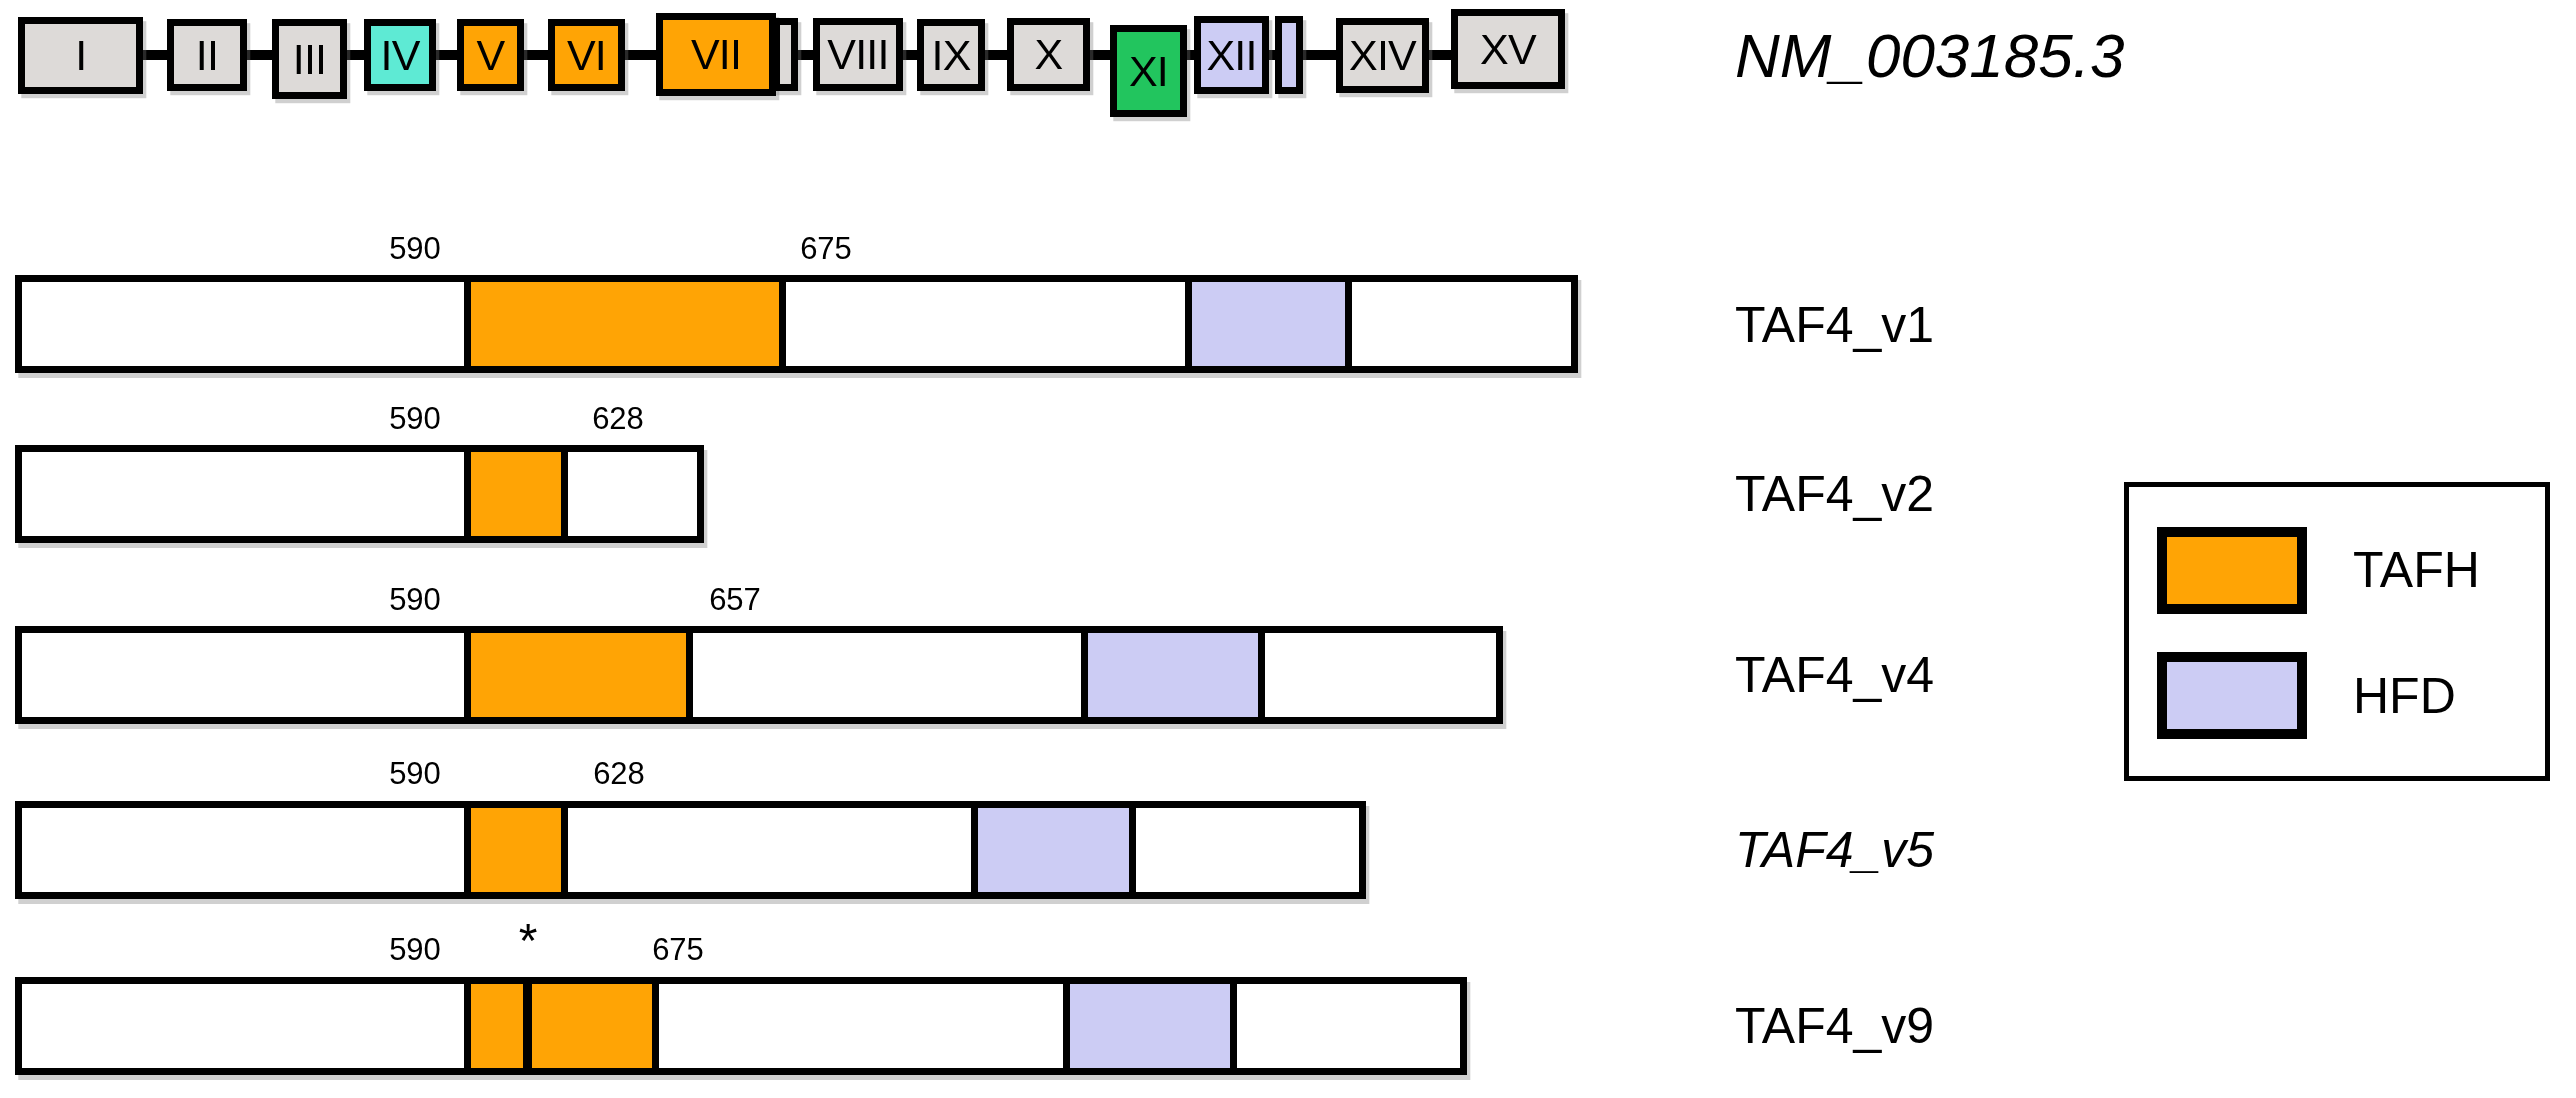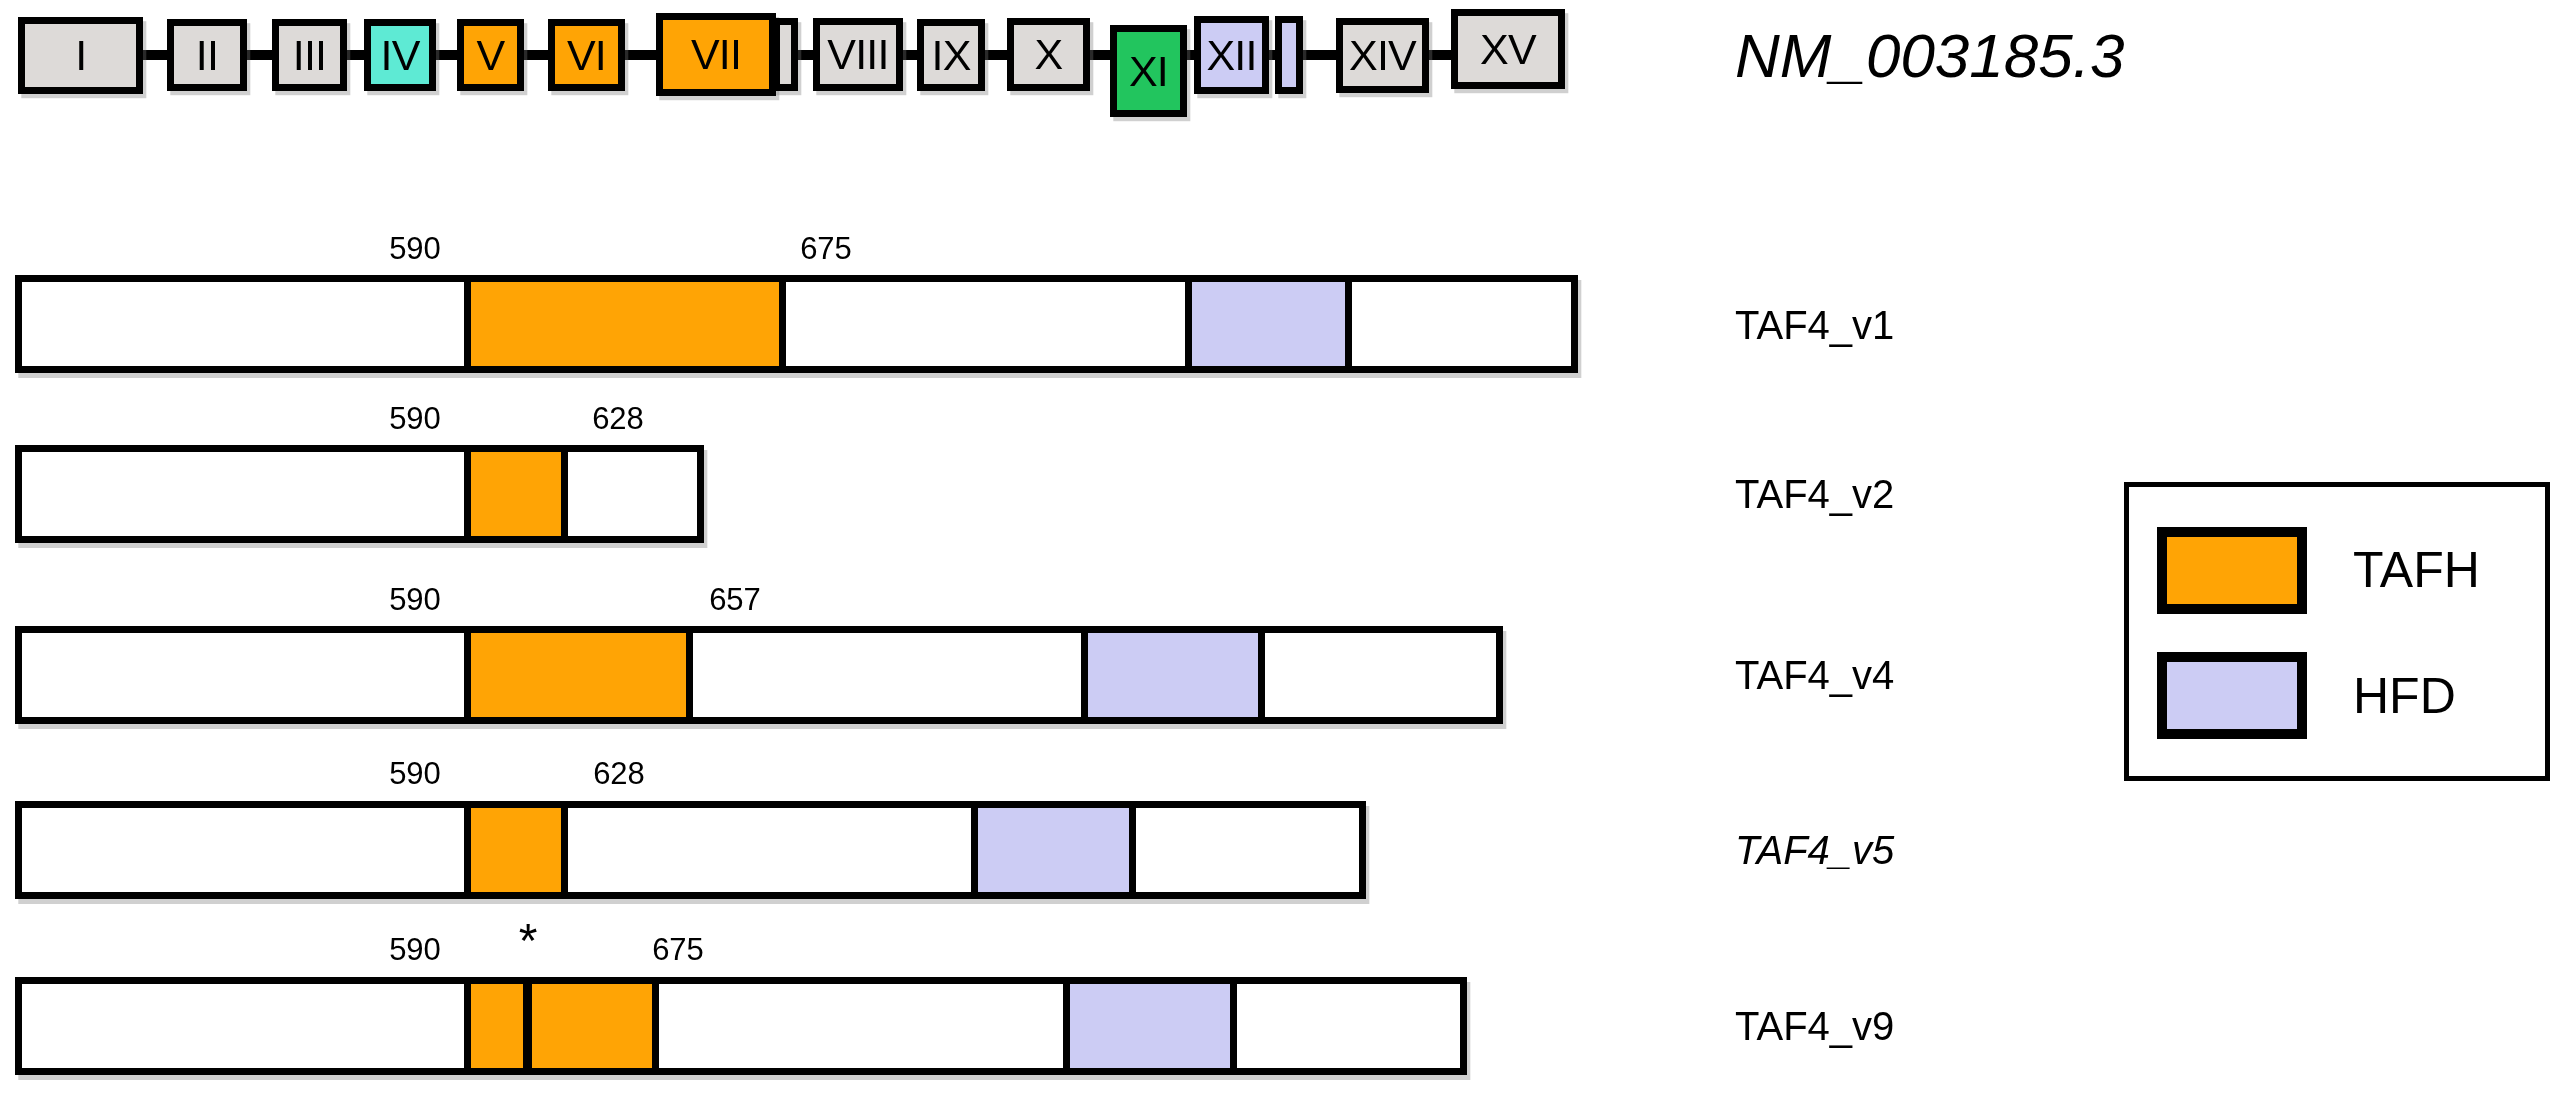--- a/index.html
+++ b/index.html
@@ -27,21 +27,21 @@
     box-shadow:3.3px 5px 0 rgba(120,120,120,0.35);
   }
   .seg{position:absolute;top:0;height:100%;box-sizing:border-box;}
   .coord-label{
     position:absolute;transform:translateX(-50%);
     font-size:31px;line-height:1;white-space:nowrap;
   }
   .coord-label.star{font-size:48px;}
   .row-label{
     position:absolute;transform:translateY(-50%);
-    font-size:40px;line-height:1;white-space:nowrap;
+    font-size:50px;line-height:1;white-space:nowrap;
   }
   #transcript-title{
     position:absolute;font-style:italic;font-size:62px;line-height:1;white-space:nowrap;
   }
   
   #legend-box{
     position:absolute;box-sizing:border-box;border:5px solid #000;background:#fff;
   }
   .legend-swatch{
     position:absolute;box-sizing:border-box;border:10px solid #000;
@@ -56,21 +56,21 @@
 
 <div id="figure">
   <div id="exon-track">
       <div class="track-line" style="left: 75px; top: 50px; width: 1427px;"></div>
       <div class="exon-box" style="left: 18.4px; top: 16.7px; width: 125px; height: 77px; background: rgb(221, 218, 216);">
         <span class="exon-label">I</span>
       </div>
       <div class="exon-box" style="left: 167px; top: 19px; width: 80px; height: 72px; background: rgb(221, 218, 216);">
         <span class="exon-label">II</span>
       </div>
-      <div class="exon-box" style="left: 272px; top: 19px; width: 75px; height: 72px; background: rgb(221, 218, 216);">
+      <div class="exon-box" style="left: 272px; top: 19px; width: 75px; height: 80px; background: rgb(221, 218, 216);">
         <span class="exon-label">III</span>
       </div>
       <div class="exon-box" style="left: 364px; top: 19px; width: 72px; height: 72px; background: #5eead4;">
         <span class="exon-label">IV</span>
       </div>
       <div class="exon-box" style="left: 457px; top: 19px; width: 67px; height: 72px; background: rgb(255, 164, 5);">
         <span class="exon-label">V</span>
       </div>
       <div class="exon-box" style="left: 548px; top: 19px; width: 77px; height: 72px; background: rgb(255, 164, 5);">
         <span class="exon-label">VI</span>

